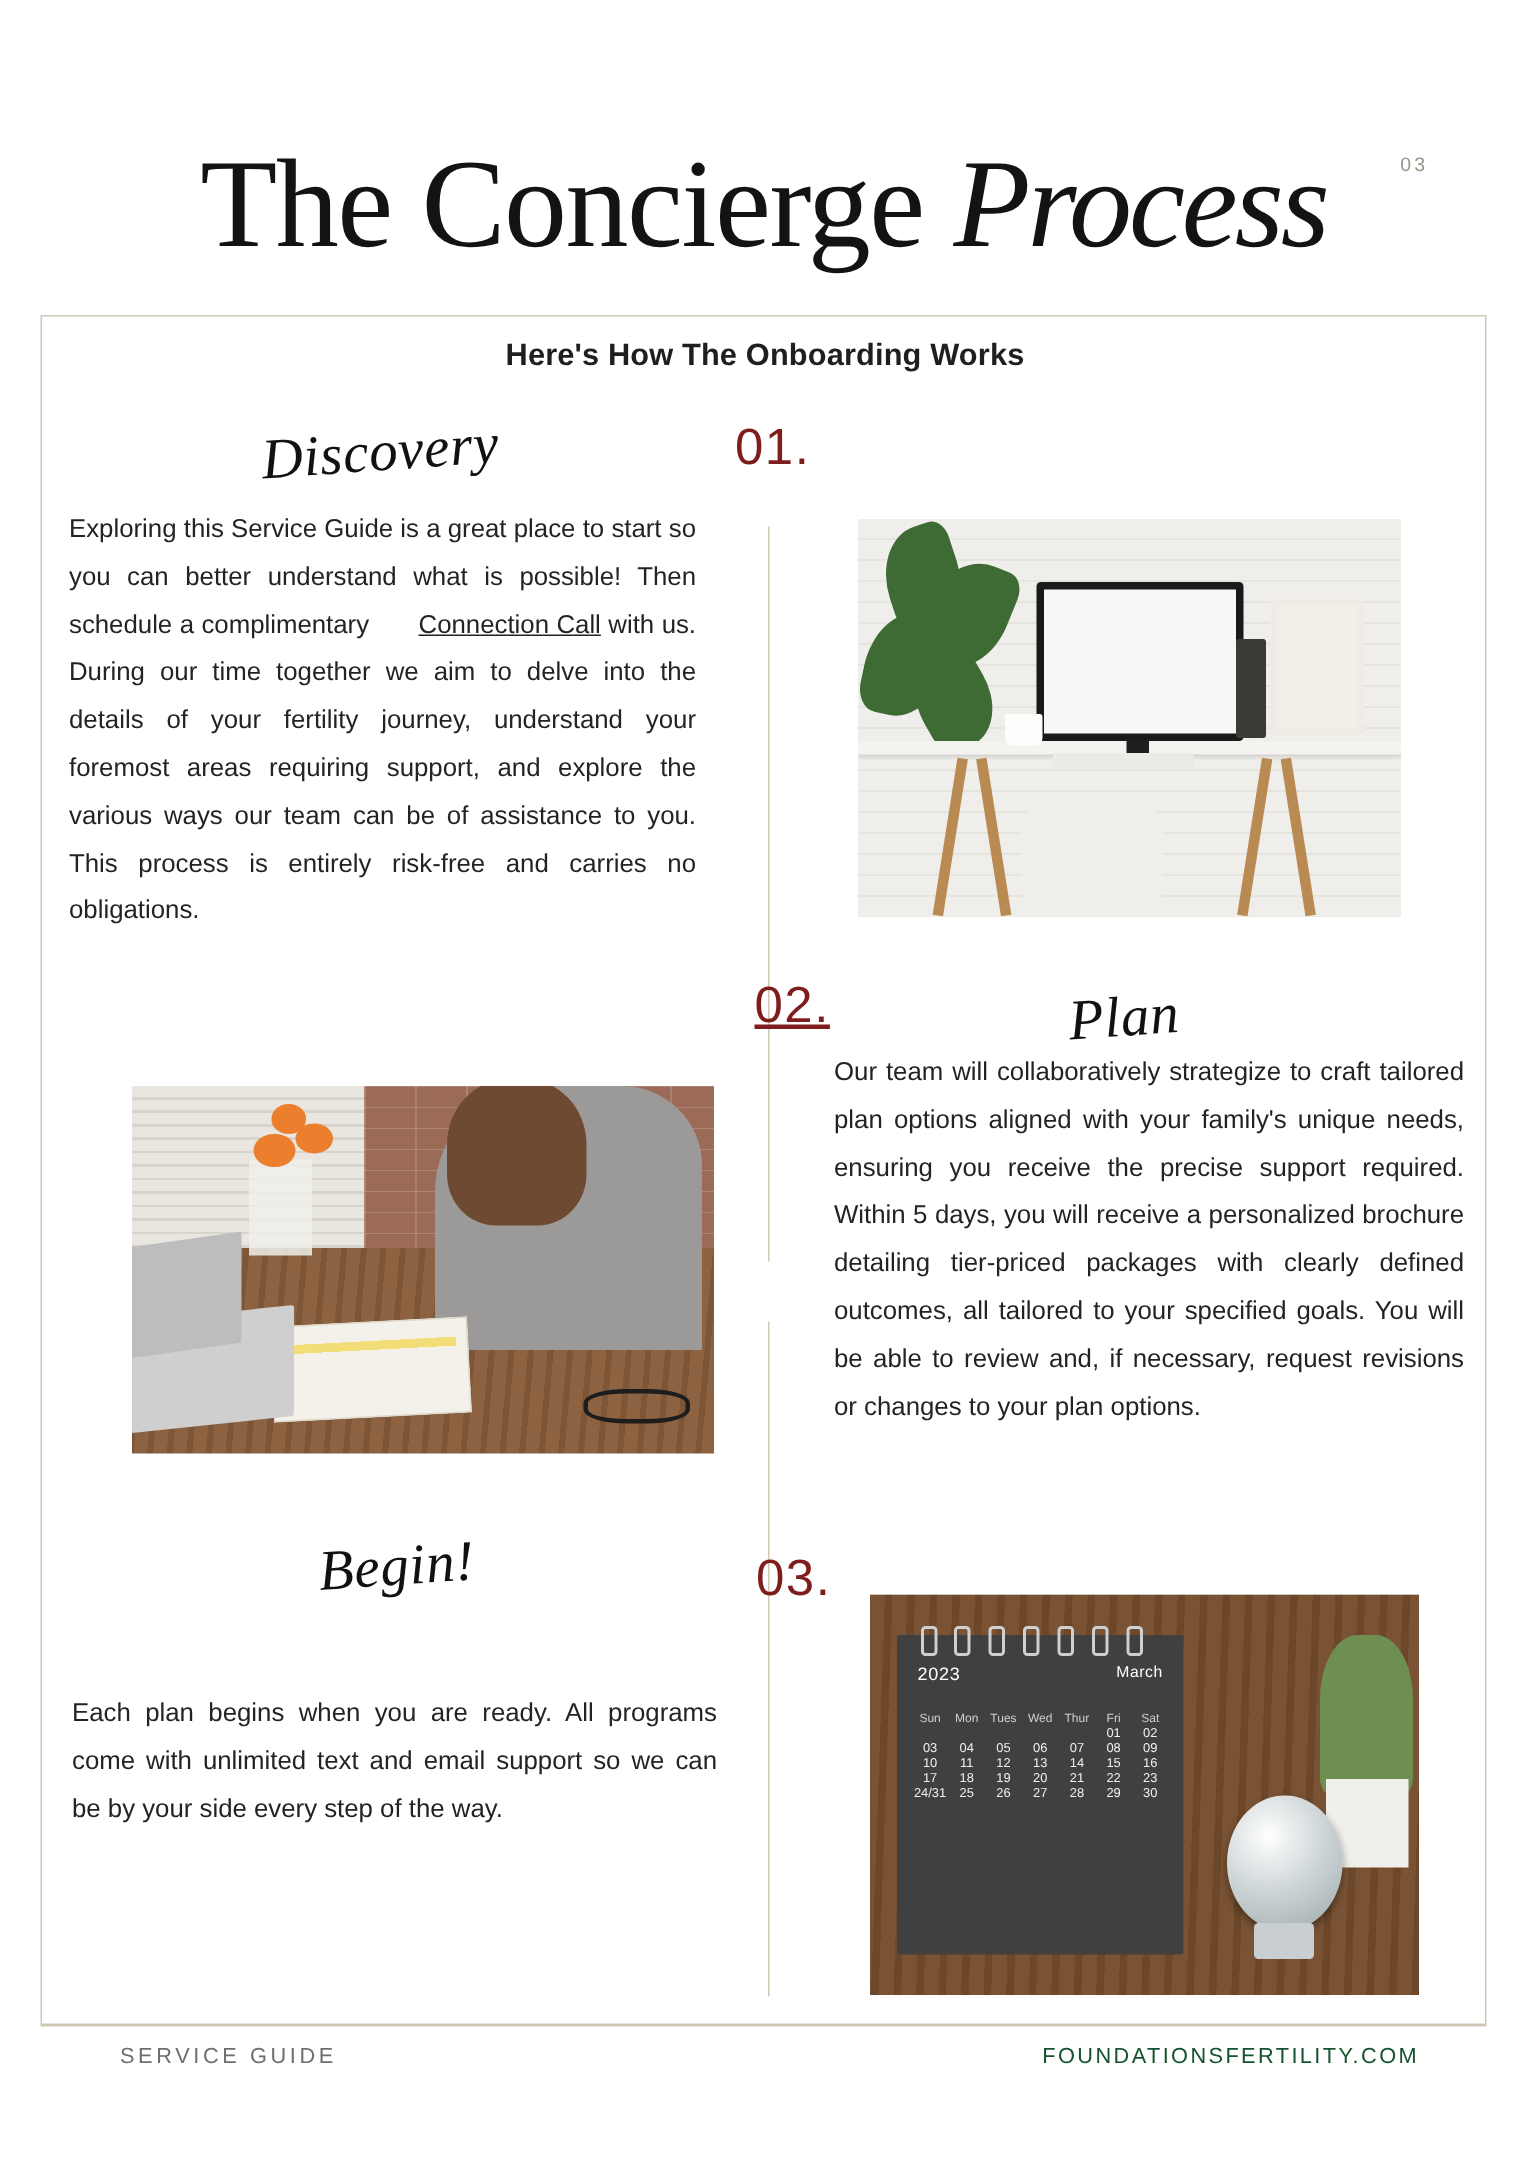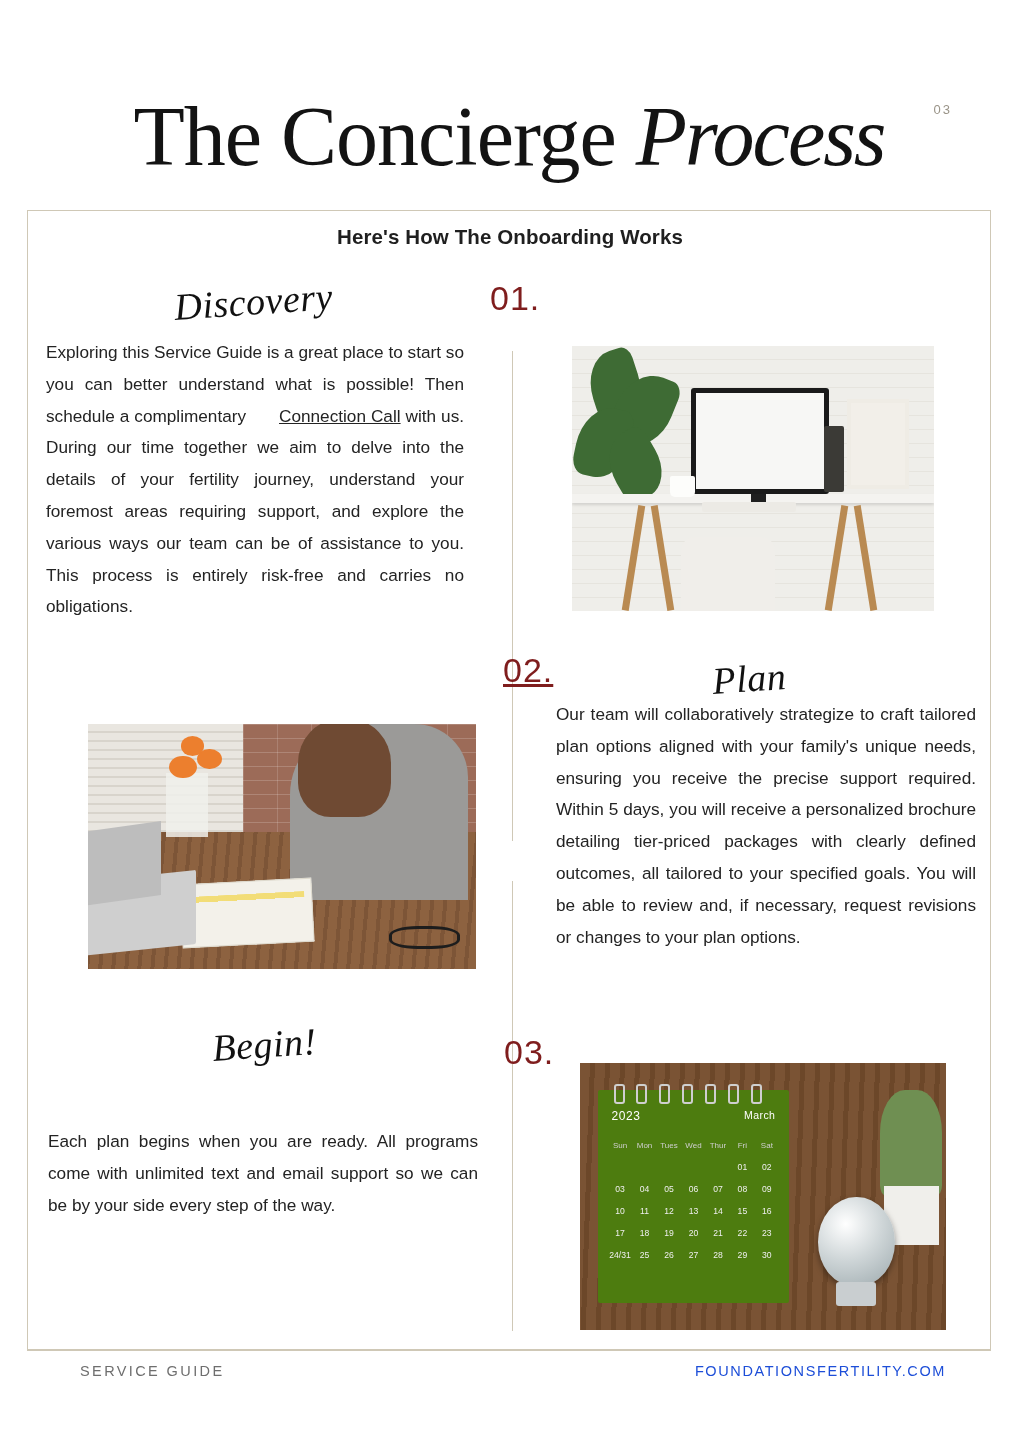--- a/index.html
+++ b/index.html
@@ -235,36 +235,36 @@
     border:3px solid #1d1d1d; border-radius:40%;
   }
 
   
   .p3-bg {
     position:absolute; inset:0;
     background: repeating-linear-gradient(92deg,#7a5334 0 10px,#6c4729 10px 15px);
   }
   .p3-cal {
     position:absolute; left:5%; top:10%; width:52%; height:80%;
-    background:#4d7c0f; border-radius:2px; color:#ffffff;
+    background:#404040; border-radius:2px; color:#ffffff;
   }
   .p3-coil {
     position:absolute; top:-6px; width:7px; height:16px;
     border:2px solid #cfcfcf; border-radius:3px; background:transparent;
   }
   .p3-year {
     position:absolute; left:7%; top:9%; font-size:12px; letter-spacing:.5px; color:#fff;
   }
   .p3-month {
     position:absolute; right:7%; top:9%; font-size:10.5px; letter-spacing:.4px; color:#fff;
   }
   .p3-grid {
     position:absolute; left:5%; right:5%; top:24%;
     display:grid; grid-template-columns: repeat(7, 1fr);
-    row-gap:12px; font-size:8.6px; text-align:center; color:#efefef;
+    row-gap:0; font-size:8.6px; text-align:center; color:#efefef;
   }
   .p3-grid .hd { color:#cfcfcf; font-size:8px; }
   .p3-globe {
     position:absolute; right:14%; bottom:16%; width:21%; height:34%;
     border-radius:50%; background: radial-gradient(circle at 36% 30%, #ffffff 0%, #cfd6d8 45%, #9aa7ab 100%);
     box-shadow: 0 3px 6px rgba(0,0,0,.4);
   }
   .p3-globe-base {
     position:absolute; right:19%; bottom:9%; width:11%; height:9%;
     background:#c9ced0; border-radius:3px;
@@ -294,21 +294,21 @@
     font-size: 14.5px;
     letter-spacing: 2.4px;
     color: #6e6e6e;
   }
   .footer-right {
     position: absolute;
     right: 72px;
     top: 1363px;
     font-size: 14.5px;
     letter-spacing: 1.6px;
-    color: #1d4ed8;
+    color: #14532d;
   }
 </style>
 </head>
 <body>
 
 <div class="page-header">
   <div class="title">
     <span>The Concierge </span><span class="script">Process</span>
   </div>
   <div class="page-number">03</div>

